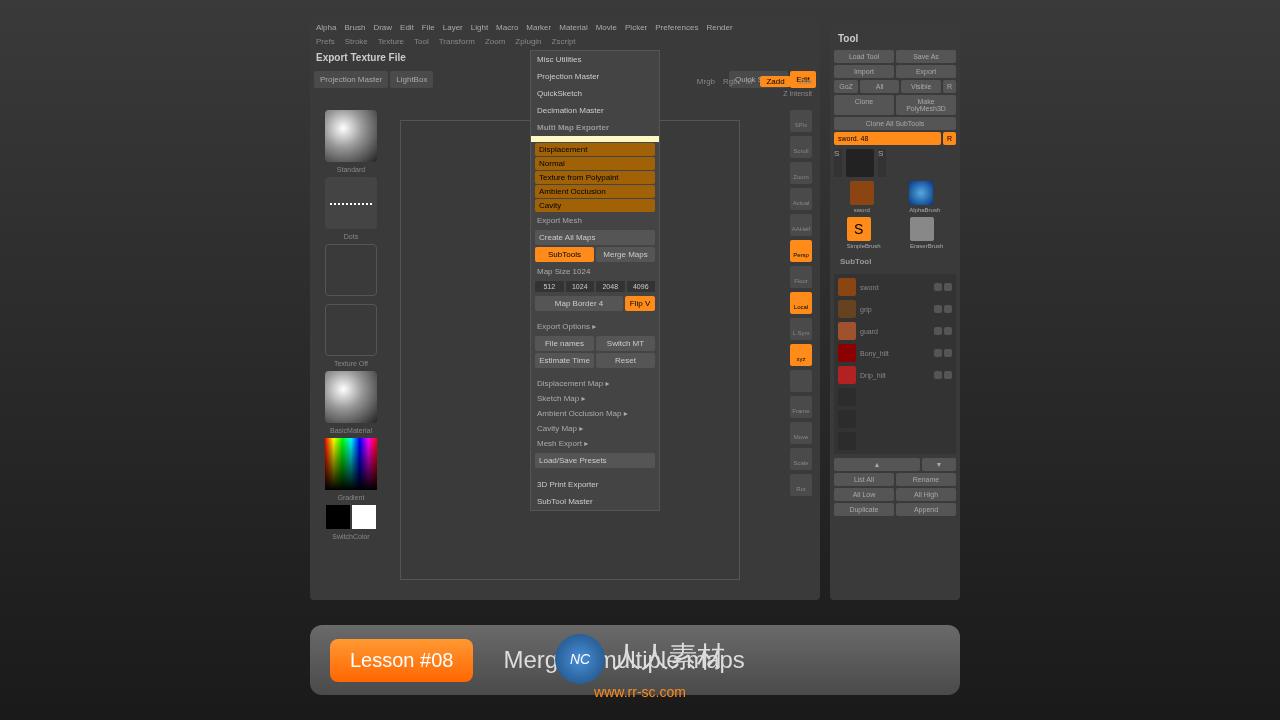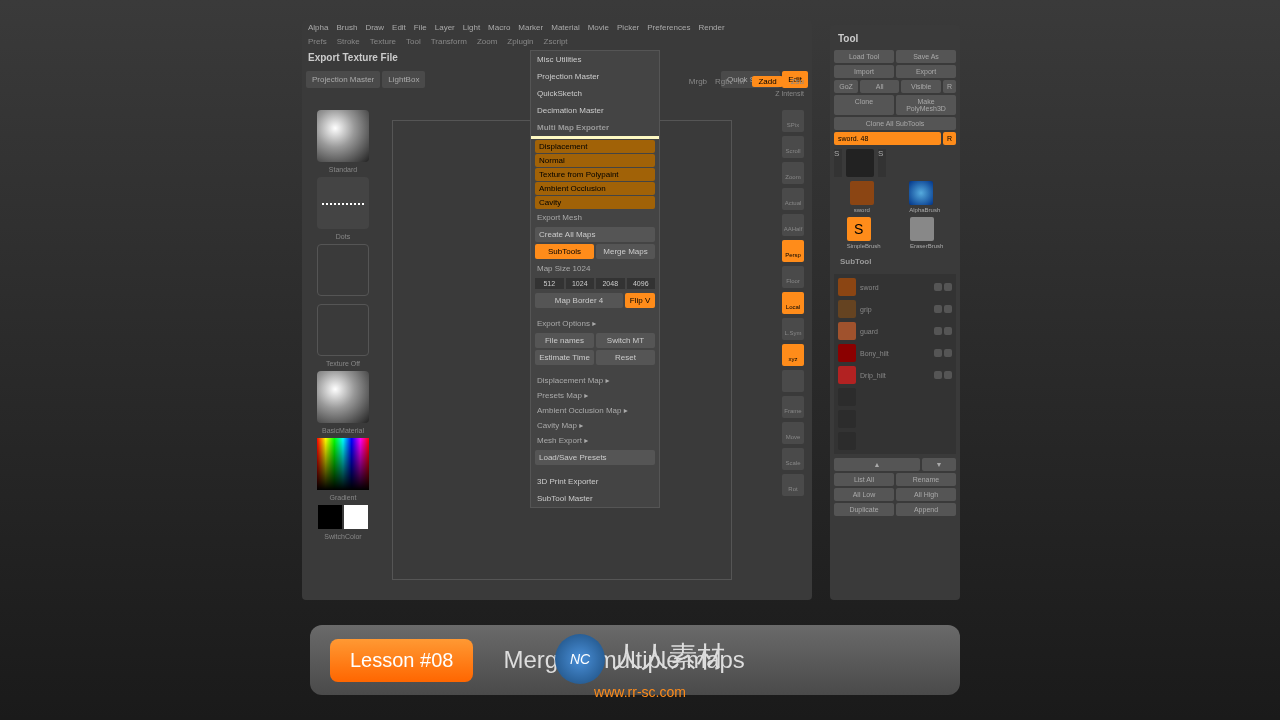--- a/index.html
+++ b/index.html
@@ -1,38 +1,38 @@
 <!DOCTYPE html>
 <html><head>
 <meta charset="utf-8">
 <style>
 * { margin: 0; padding: 0; box-sizing: border-box; font-family: Arial, sans-serif; }
 body { background: linear-gradient(to bottom, #3a3a3a, #1a1a1a); width: 1280px; height: 720px; overflow: hidden; position: relative; }
-.app { position: absolute; left: 302px; top: 20px; width: 510px; height: 580px; background: #3a3a3a; border-radius: 4px; }
+.app { position: absolute; left: 310px; top: 20px; width: 510px; height: 580px; background: #3a3a3a; border-radius: 4px; }
 .menubar { display: flex; gap: 8px; padding: 3px 6px; font-size: 8px; color: #aaa; }
 .menubar span { cursor: pointer; }
 .submenu { display: flex; gap: 10px; padding: 2px 6px; font-size: 8px; color: #888; }
 .titlebar { padding: 4px 6px; font-size: 10px; color: #ccc; font-weight: bold; }
 .toolbar { display: flex; gap: 2px; padding: 4px; align-items: center; }
 .tbtn { background: #4a4a4a; color: #aaa; font-size: 8px; padding: 4px 6px; border-radius: 2px; }
 .tbtn.orange { background: #ff8c1a; color: #000; }
 .toprow { position: absolute; right: 8px; top: 56px; font-size: 8px; color: #888; display: flex; gap: 8px; align-items: center; }
 .toprow .orange { background: #ff8c1a; color: #000; padding: 1px 6px; border-radius: 2px; }
 .leftcol { position: absolute; left: 10px; top: 90px; width: 62px; display: flex; flex-direction: column; gap: 4px; }
 .thumb { width: 52px; height: 52px; background: #555; border-radius: 4px; margin: 0 auto; }
 .thumb.sphere { background: radial-gradient(circle at 35% 35%, #fff, #999 40%, #222); }
 .thumb.dots { background: #444; position: relative; }
 .lbl { font-size: 7px; color: #888; text-align: center; }
 .colorpick { width: 52px; height: 52px; margin: 0 auto; background: linear-gradient(to right, red, yellow, lime, cyan, blue, magenta, red); position: relative; }
 .colorpick::after { content: ''; position: absolute; inset: 0; background: linear-gradient(to bottom, transparent, #000); }
 .swatches { display: flex; gap: 2px; justify-content: center; }
 .sw { width: 24px; height: 24px; }
 .canvas { position: absolute; left: 90px; top: 100px; width: 340px; height: 460px; border: 1px solid #555; }
 .dropdown { position: absolute; left: 530px; top: 50px; width: 130px; background: #444; border: 1px solid #555; font-size: 8px; color: #ccc; z-index: 10; }
-.ddh { padding: 4px 6px; border-bottom: 3px solid #fef9c3; font-weight: bold; color: #999; }
+.ddh { padding: 4px 6px; border-bottom: 6px solid #fef9c3; font-weight: bold; color: #999; }
 .ddi { padding: 4px 6px; cursor: pointer; }
 .ddi.obtn { background: #a16207; color: #000; margin: 1px 4px; border-radius: 2px; font-size: 8px; padding: 2px 4px; }
 .ddsec { padding: 3px 6px; color: #aaa; }
 .ddrow { display: flex; gap: 2px; padding: 2px 4px; }
 .ddcell { flex: 1; background: #333; text-align: center; padding: 2px; font-size: 7px; }
 .ddbtn { background: #555; margin: 2px 4px; padding: 3px 4px; border-radius: 2px; text-align: left; }
 .ddbtn2 { display: flex; gap: 2px; margin: 2px 4px; }
 .ddbtn2 > div { flex: 1; background: #555; padding: 3px 4px; border-radius: 2px; text-align: center; }
 .ddbtn2 .o { background: #ff8c1a; color: #000; }
 .rightcol { position: absolute; right: 8px; top: 90px; width: 22px; display: flex; flex-direction: column; gap: 4px; }
@@ -185,21 +185,21 @@
   <div class="ddbtn2">
     <div>File names</div>
     <div>Switch MT</div>
   </div>
   <div class="ddbtn2">
     <div>Estimate Time</div>
     <div>Reset</div>
   </div>
   <div style="height:6px"></div>
   <div class="ddsec">Displacement Map  ▸</div>
-  <div class="ddsec">Presets Map  ▸</div>
+  <div class="ddsec">Sketch Map  ▸</div>
   <div class="ddsec">Ambient Occlusion Map  ▸</div>
   <div class="ddsec">Cavity Map  ▸</div>
   <div class="ddsec">Mesh Export  ▸</div>
   <div class="ddbtn">Load/Save Presets</div>
   <div style="height:6px"></div>
   <div class="ddi">3D Print Exporter</div>
   <div class="ddi">SubTool Master</div>
 </div>
 
 <div class="toolpanel">

